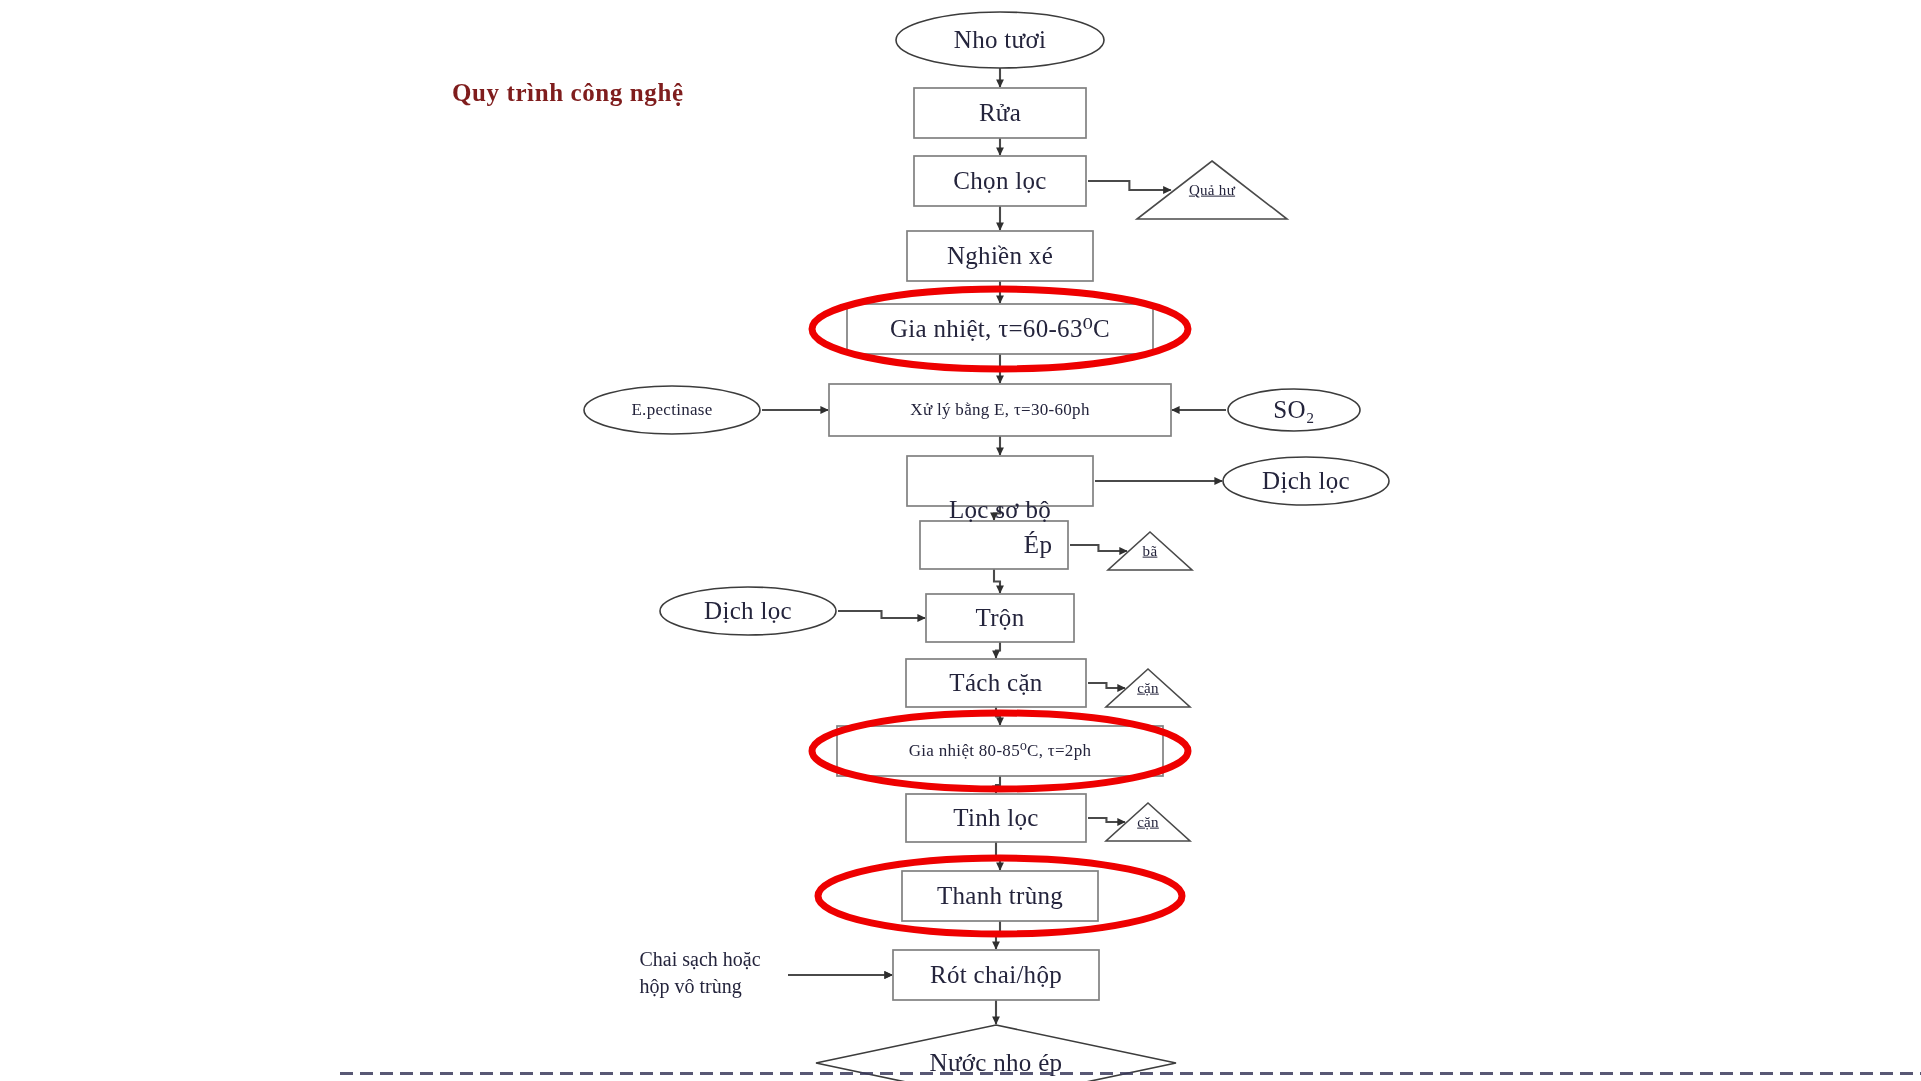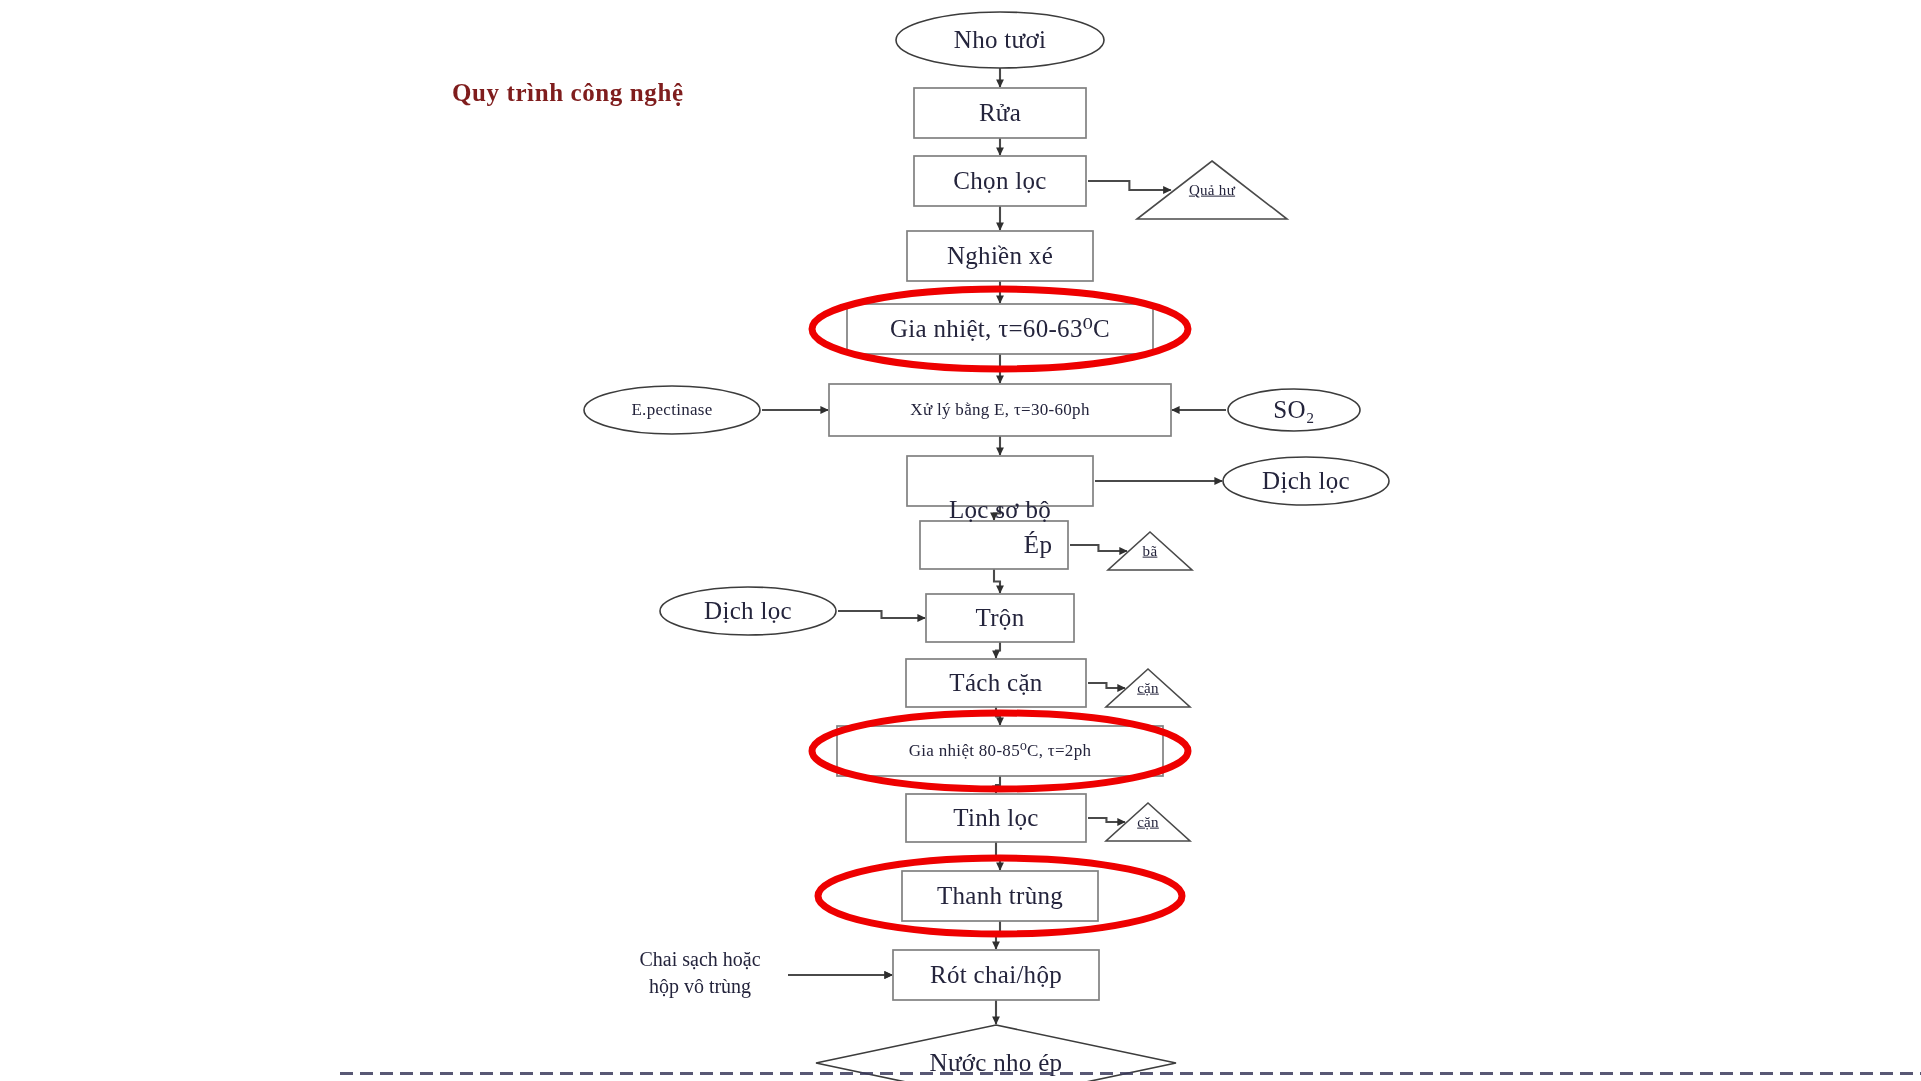--- a/index.html
+++ b/index.html
@@ -55,21 +55,20 @@
     font-family: "Liberation Serif", "DejaVu Serif", serif;
     font-size: 25px;
     font-weight: bold;
     color: #7f1d1d;
     letter-spacing: 0.6px;
     white-space: pre;
   }
   .side-note {
     position: absolute;
     transform: translate(-50%, -50%);
-    text-align: center;
     font-family: "Liberation Serif", "DejaVu Serif", serif;
     font-size: 20px;
     line-height: 1.35;
     color: #24243c;
     white-space: pre-line;
   }
   .bottom-rule {
     position: absolute;
     left: 340px;
     top: 1072px;

